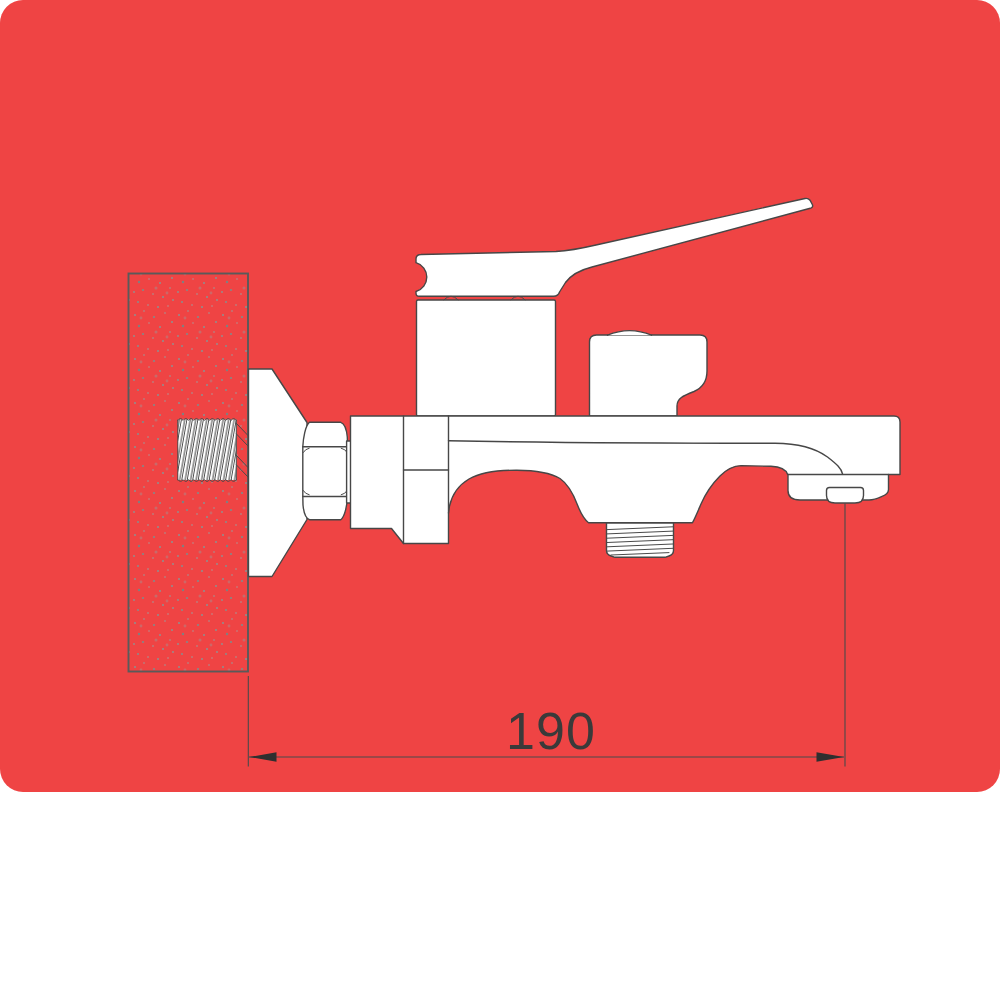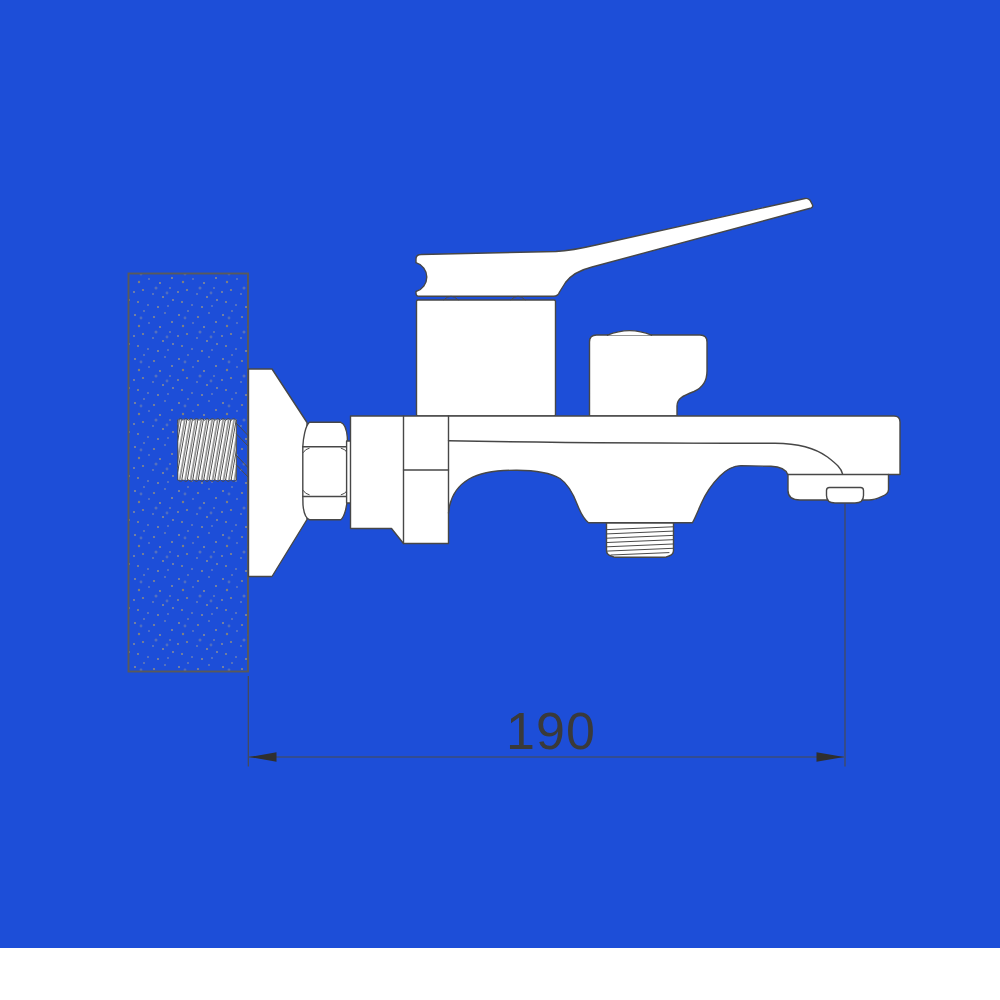--- a/index.html
+++ b/index.html
@@ -1,17 +1,17 @@
 <!DOCTYPE html>
 <html><head>
 <meta charset="utf-8">
 <style>
   html,body{margin:0;padding:0;background:#ffffff;}
   body{width:1000px;height:1000px;overflow:hidden;font-family:"Liberation Sans",sans-serif;}
-  .canvas-wrap{width:1000px;height:948px;position:relative;background:#1d4ed8;}
+  .canvas-wrap{width:1000px;height:792px;position:relative;background:#ef4444;border-radius:23px;}
   svg{display:block;}
   .ln{fill:none;stroke:#474747;stroke-width:1.4;stroke-linecap:round;stroke-linejoin:round;}
   .fw{fill:#ffffff;stroke:#474747;stroke-width:1.4;stroke-linejoin:round;stroke-linecap:round;}
   .thin{fill:none;stroke:#4a4a4a;stroke-width:1;stroke-linecap:round;}
   .wall{fill:url(#stipple);stroke:#5a5a5a;stroke-width:1.9;}
   .dim{fill:none;stroke:#4a4a4a;stroke-width:1.1;}
   .arrow{fill:#2f2f2f;stroke:none;}
   .dimtext{font-family:"Liberation Sans",sans-serif;font-size:52px;fill:#3a3a3a;letter-spacing:1px;}
 </style>
 </head>

